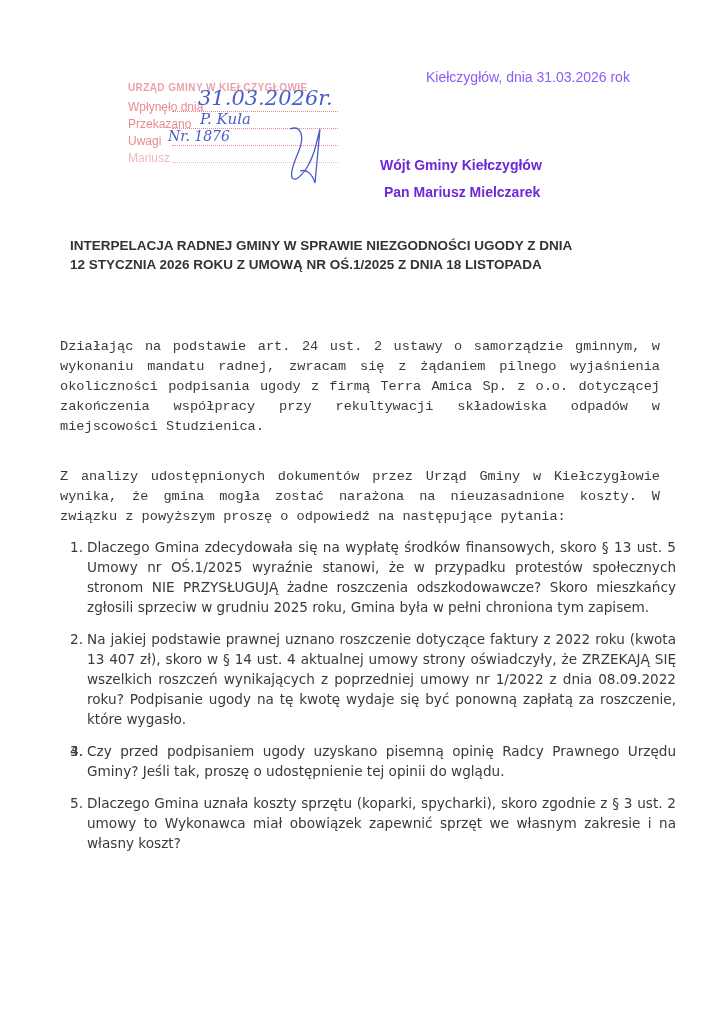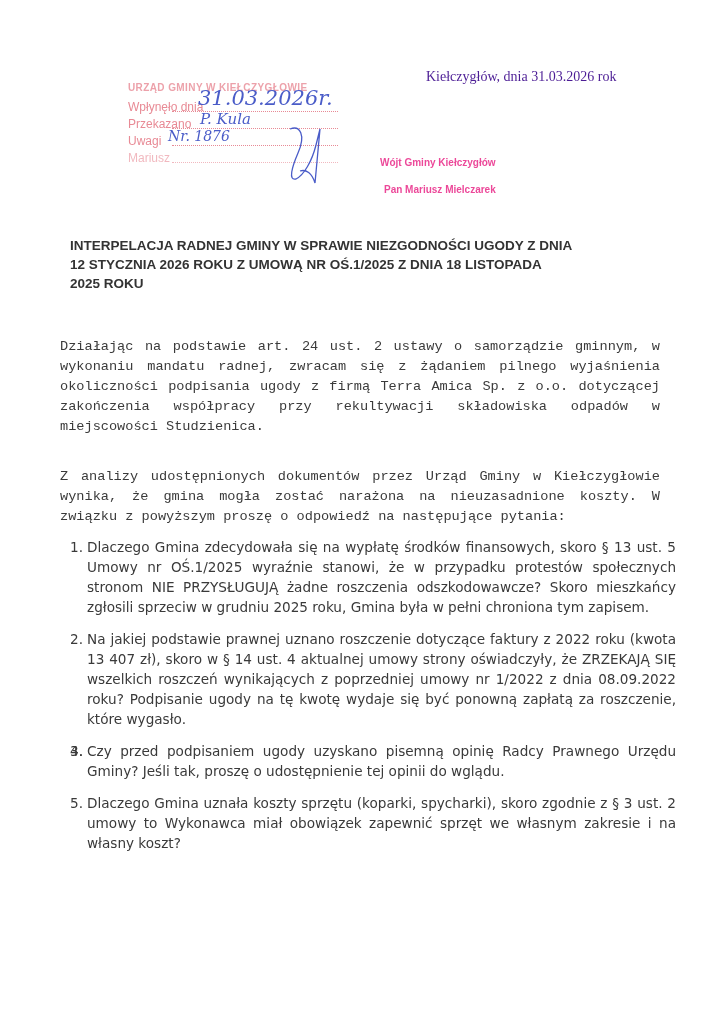--- a/index.html
+++ b/index.html
@@ -8,22 +8,22 @@
 
   
   .stamp { left: 118px; top: 78px; width: 225px; height: 90px; font-family: "Liberation Sans", sans-serif; color: #e88a95; }
   .stamp-title { position: absolute; left: 10px; top: 4px; font-size: 10px; font-weight: bold; letter-spacing: 0.4px; opacity: 0.8; white-space: nowrap; }
   .stamp-row { position: absolute; left: 10px; font-size: 12px; white-space: nowrap; width: 210px; }
   .stamp-row .dots { position: absolute; left: 44px; right: 0; bottom: 2px; border-bottom: 1px dotted #e88a95; }
   .hand { position: absolute; font-family: "DejaVu Serif", serif; font-style: italic; color: #4a5cc8; white-space: nowrap; }
   .signature { position: absolute; left: 282px; top: 123px; }
 
   
-  .place-date { left: 426px; top: 69px; font-family: Liberation Serif, serif; font-size: 14px; color: #4c1d95; white-space: nowrap; }
-  .addressee { left: 380px; font-family: "Liberation Sans", sans-serif; font-size: 10px; font-weight: bold; color: #ec4899; white-space: nowrap; }
+  .place-date { left: 426px; top: 69px; font-family: Liberation Sans, sans-serif; font-size: 14px; color: #8b5cf6; white-space: nowrap; }
+  .addressee { left: 380px; font-family: "Liberation Sans", sans-serif; font-size: 14px; font-weight: bold; color: #6d28d9; white-space: nowrap; }
 
   
   .doc-title { left: 70px; top: 236px; width: 590px; text-align: left; font-family: Liberation Sans, sans-serif; font-weight: bold; font-size: 13.5px; line-height: 19px; color: #333; }
 
   
   .para { left: 60px; width: 600px; font-family: Liberation Mono, monospace; font-size: 13.6px; line-height: 20px; color: #3a3a3a; text-align: justify; }
 
   ol.questions { position: absolute; left: 70px; top: 537px; width: 606px; margin: 0; padding: 0; list-style: none; font-family: "DejaVu Sans", sans-serif; font-size: 13.6px; line-height: 20px; color: #3a3a3a; }
   ol.questions li { position: relative; padding-left: 17px; margin-bottom: 12px; text-align: justify; }
   ol.questions li .num { position: absolute; left: 0; top: 0; }
@@ -55,21 +55,20 @@
 </svg>
 
 <div class="abs place-date">Kiełczygłów, dnia 31.03.2026 rok</div>
 
 <div class="abs addressee" style="top:157px">Wójt Gminy Kiełczygłów</div>
 <div class="abs addressee" style="left:384px; top:184px">Pan Mariusz Mielczarek</div>
 
 <div class="abs doc-title">
   <div>INTERPELACJA RADNEJ GMINY W SPRAWIE NIEZGODNOŚCI UGODY Z DNIA</div>
   <div>12 STYCZNIA 2026 ROKU Z UMOWĄ NR OŚ.1/2025 Z DNIA 18 LISTOPADA</div>
-  <div>2025 ROKU</div>
 </div>
 
 <div class="abs para" style="top:337px">Działając na podstawie art. 24 ust. 2 ustawy o samorządzie gminnym, w wykonaniu mandatu radnej, zwracam się z żądaniem pilnego wyjaśnienia okoliczności podpisania ugody z firmą Terra Amica Sp. z o.o. dotyczącej zakończenia współpracy przy rekultywacji składowiska odpadów w miejscowości Studzienica.</div>
 
 <div class="abs para" style="top:467px">Z analizy udostępnionych dokumentów przez Urząd Gminy w Kiełczygłowie wynika, że gmina mogła zostać narażona na nieuzasadnione koszty. W związku z powyższym proszę o odpowiedź na następujące pytania:</div>
 
 <ol class="questions">
   <li>
     <span class="num">1.</span>
     <span>Dlaczego Gmina zdecydowała się na wypłatę środków finansowych, skoro § 13 ust. 5 Umowy nr OŚ.1/2025 wyraźnie stanowi, że w przypadku protestów społecznych stronom NIE PRZYSŁUGUJĄ żadne roszczenia odszkodowawcze? Skoro mieszkańcy zgłosili sprzeciw w grudniu 2025 roku, Gmina była w pełni chroniona tym zapisem.</span>

